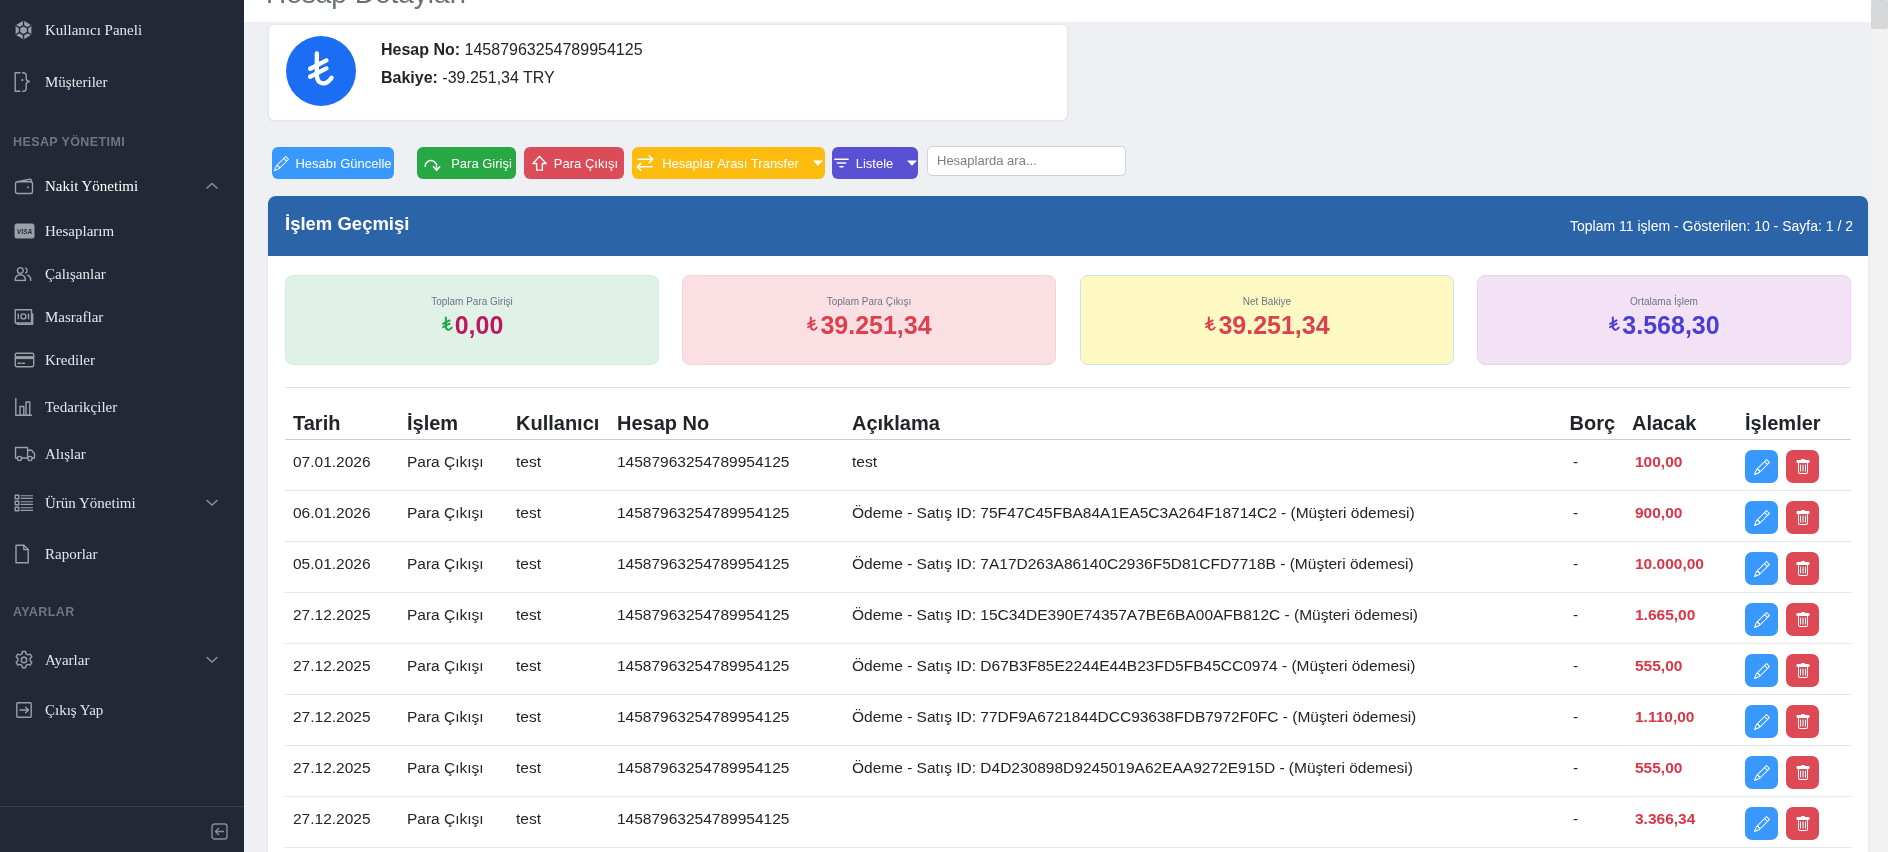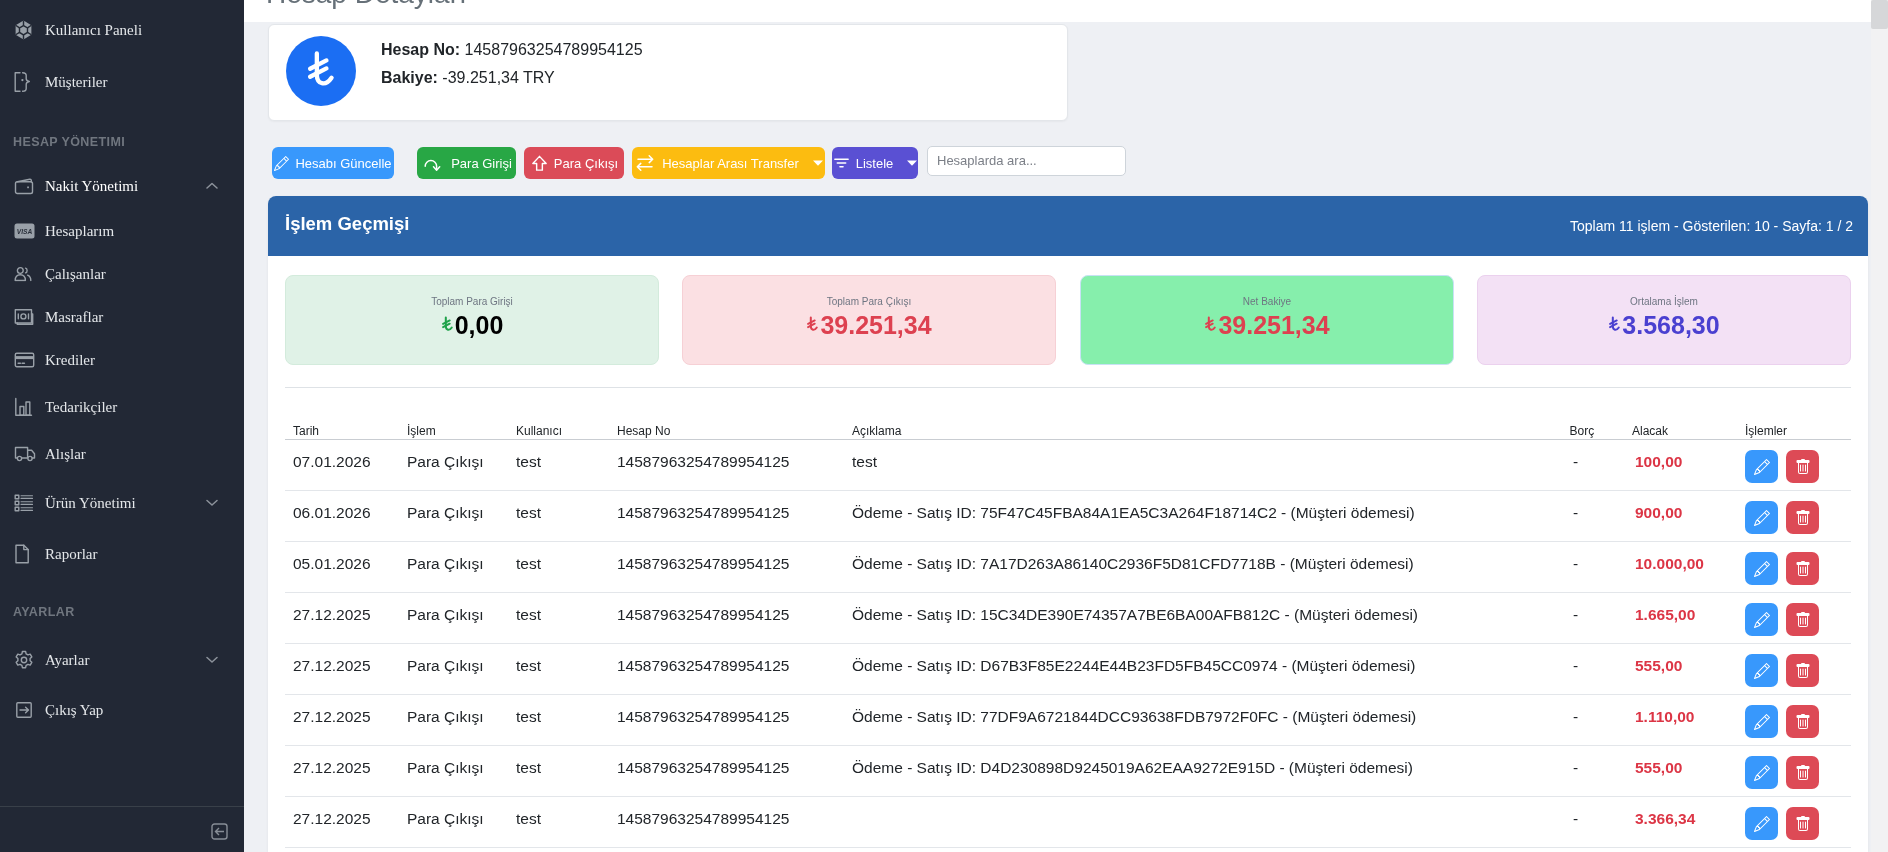--- a/index.html
+++ b/index.html
@@ -31,21 +31,21 @@
   #mhead { position:absolute; left:0; top:0; width:1600px; height:60px; background:#2b64a8; border-radius:8px 8px 0 0; }
   #mtitle { position:absolute; left:17px; top:calc(50% - 2px); transform:translateY(-50%); color:#fff; font-size:18.5px; font-weight:bold; }
   #mcount { position:absolute; right:15px; top:50%; transform:translateY(-50%); color:#fff; font-size:14px; }
 
   .sbox { position:absolute; top:79px; width:374px; height:90px; border-radius:8px; text-align:center; }
   .sbox .lab { margin-top:20px; font-size:10px; color:#6e7582; }
   .sbox .val { margin-top:3.5px; font-size:25px; font-weight:bold; display:flex; align-items:center; justify-content:center; gap:1px; }
 
   
   .tline { position:absolute; left:17px; width:1566px; height:0; border-top:1px solid #dee2e6; }
-  .th { position:absolute; font-size:12px; font-weight:normal; color:#212529; white-space:nowrap;margin-top:12px; }
+  .th { position:absolute; font-size:20px; font-weight:bold; color:#212529; white-space:nowrap; }
   .row { position:absolute; left:17px; width:1566px; height:51px; border-bottom:1px solid #e3e6ea; background:#fff; }
   .row span { position:absolute; top:13px; font-size:15.5px; color:#212529; line-height:17px; white-space:nowrap; }
   .row .amt { font-weight:bold; color:#dc3545; }
   .abtn { position:absolute; top:10px; width:33px; height:33px; border-radius:7px; display:flex; align-items:center; justify-content:center; }
   .abtn.e { background:#3898fc; }
   .abtn.d { background:#dd4a56; }
 
   
   #sbtrack { position:absolute; right:0; top:0; width:17px; height:852px; background:#f2f2f3; z-index:9; }
   #sbthumb { position:absolute; right:0; top:0; width:17px; height:29px; background:#d6d7d9; border-radius:2px; }
@@ -233,41 +233,41 @@
   </div>
 <div id="srch">Hesaplarda ara...</div>
 
 <div id="mcard">
   <div id="mhead">
     <div id="mtitle">İşlem Geçmişi</div>
     <div id="mcount">Toplam 11 işlem - Gösterilen: 10 - Sayfa: 1 / 2</div>
   </div>
 <div class="sbox" style="left:17px;background:#e0f2e7;border:1px solid #d3ebdc">
   <div class="lab">Toplam Para Girişi</div>
-  <div class="val" style="color:#000000">
+  <div class="val" style="color:#be185d">
         <svg width="13" height="19.5" viewBox="0 0 20 26" fill="none" stroke="#1fa24a" stroke-width="3.1" stroke-linecap="round">
           <path d="M7.4 2 L7.4 15 C7.4 21.5 12.8 22.8 16.6 17.2"></path>
           <path d="M3.2 11.6 L13.4 6.4"></path>
           <path d="M3.2 16.6 L13.4 11.4"></path>
         </svg>
         <span>0,00</span>
       </div>
 </div>
 <div class="sbox" style="left:414px;background:#fbe0e3;border:1px solid #f6d0d5">
   <div class="lab">Toplam Para Çıkışı</div>
   <div class="val" style="color:#dd4150">
         <svg width="13" height="19.5" viewBox="0 0 20 26" fill="none" stroke="#dd4150" stroke-width="3.1" stroke-linecap="round">
           <path d="M7.4 2 L7.4 15 C7.4 21.5 12.8 22.8 16.6 17.2"></path>
           <path d="M3.2 11.6 L13.4 6.4"></path>
           <path d="M3.2 16.6 L13.4 11.4"></path>
         </svg>
         <span>39.251,34</span>
       </div>
 </div>
-<div class="sbox" style="left:812px;background:#86efac;border:1px solid #c8e2f4">
+<div class="sbox" style="left:812px;background:#fef9c3;border:1px solid #c8e2f4">
   <div class="lab">Net Bakiye</div>
   <div class="val" style="color:#dd4150">
         <svg width="13" height="19.5" viewBox="0 0 20 26" fill="none" stroke="#dd4150" stroke-width="3.1" stroke-linecap="round">
           <path d="M7.4 2 L7.4 15 C7.4 21.5 12.8 22.8 16.6 17.2"></path>
           <path d="M3.2 11.6 L13.4 6.4"></path>
           <path d="M3.2 16.6 L13.4 11.4"></path>
         </svg>
         <span>39.251,34</span>
       </div>
 </div>

